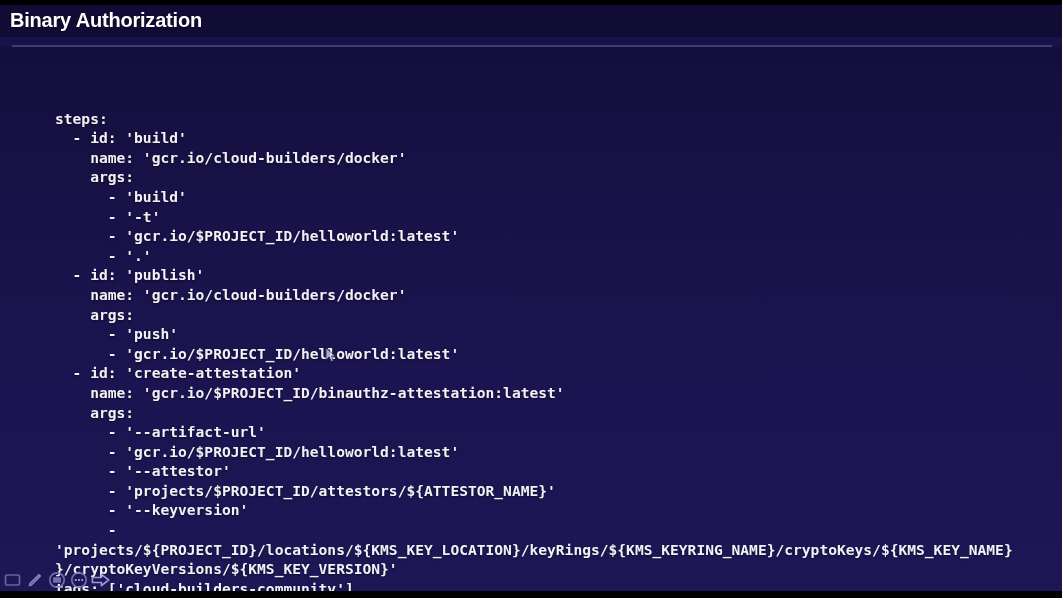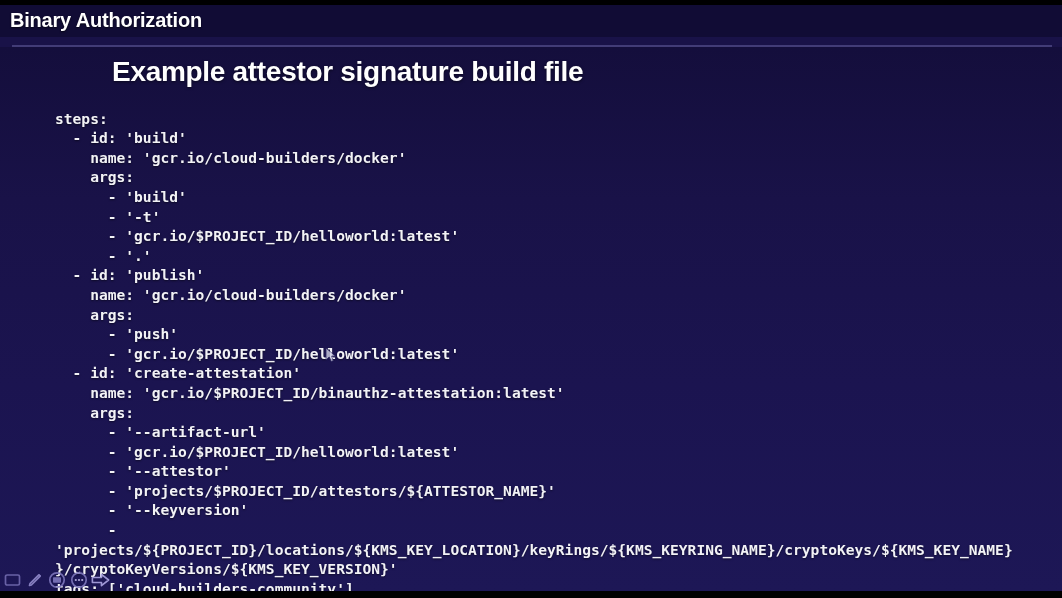--- a/index.html
+++ b/index.html
@@ -149,21 +149,20 @@
 
   <div class="letterbox top"></div>
 
   <div id="header-bar">
     <div id="header-title">Binary Authorization</div>
   </div>
   <div id="header-divider"></div>
 
   <div id="body-bg"></div>
 
-  <div id="slide-title">Example attestor signature build file</div>
 
   <pre id="code-block"><div class="code-line">steps:</div><div class="code-line">  - id: 'build'</div><div class="code-line">    name: 'gcr.io/cloud-builders/docker'</div><div class="code-line">    args:</div><div class="code-line">      - 'build'</div><div class="code-line">      - '-t'</div><div class="code-line">      - 'gcr.io/$PROJECT_ID/helloworld:latest'</div><div class="code-line">      - '.'</div><div class="code-line">  - id: 'publish'</div><div class="code-line">    name: 'gcr.io/cloud-builders/docker'</div><div class="code-line">    args:</div><div class="code-line">      - 'push'</div><div class="code-line">      - 'gcr.io/$PROJECT_ID/helloworld:latest'</div><div class="code-line">  - id: 'create-attestation'</div><div class="code-line">    name: 'gcr.io/$PROJECT_ID/binauthz-attestation:latest'</div><div class="code-line">    args:</div><div class="code-line">      - '--artifact-url'</div><div class="code-line">      - 'gcr.io/$PROJECT_ID/helloworld:latest'</div><div class="code-line">      - '--attestor'</div><div class="code-line">      - 'projects/$PROJECT_ID/attestors/${ATTESTOR_NAME}'</div><div class="code-line">      - '--keyversion'</div><div class="code-line">      -</div><div class="code-line">'projects/${PROJECT_ID}/locations/${KMS_KEY_LOCATION}/keyRings/${KMS_KEYRING_NAME}/cryptoKeys/${KMS_KEY_NAME}</div><div class="code-line">}/cryptoKeyVersions/${KMS_KEY_VERSION}'</div><div class="code-line">tags: ['cloud-builders-community']</div></pre>
 
   <svg id="mouse-cursor" viewBox="0 0 13 17">
     <path d="M1 1 L1 13 L4.2 10 L6.2 14.6 L8.4 13.6 L6.4 9.2 L10.6 9.2 Z" fill="#cfcfe4" stroke="#2b2660" stroke-width="0.8"></path>
   </svg>
 
   <div id="toolbar">
     <div class="tool-btn" title="Pointer">
       <svg viewBox="0 0 20 20" width="20" height="20">

